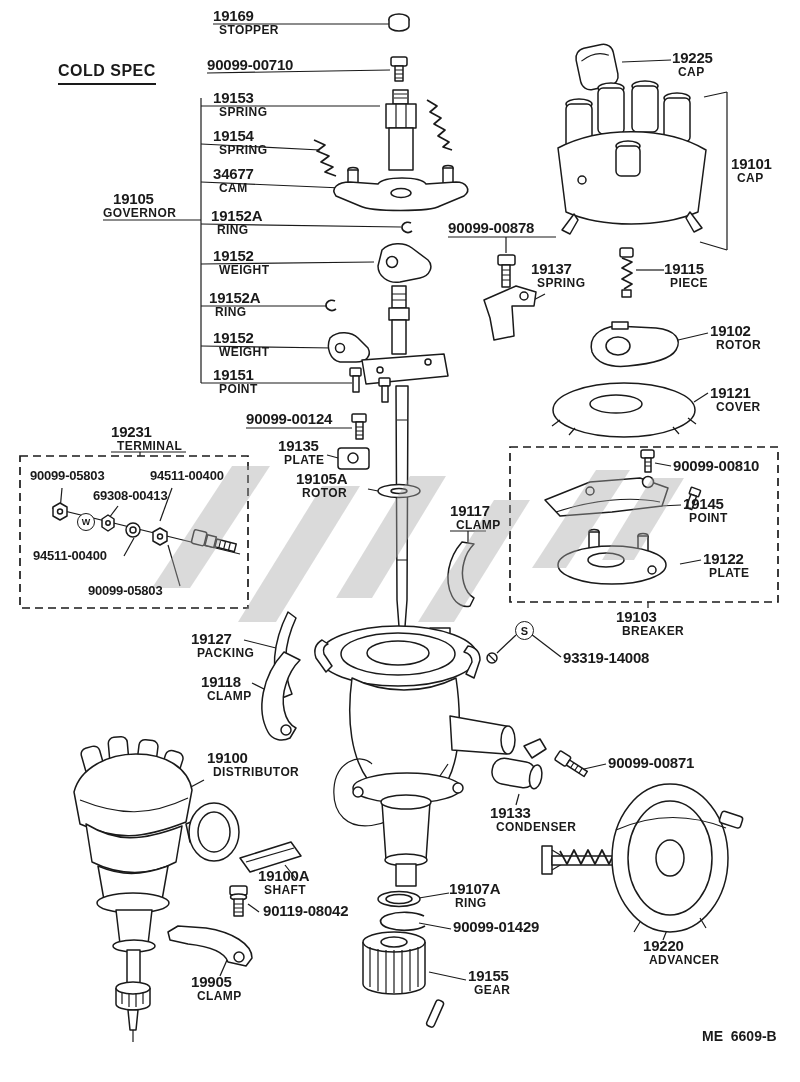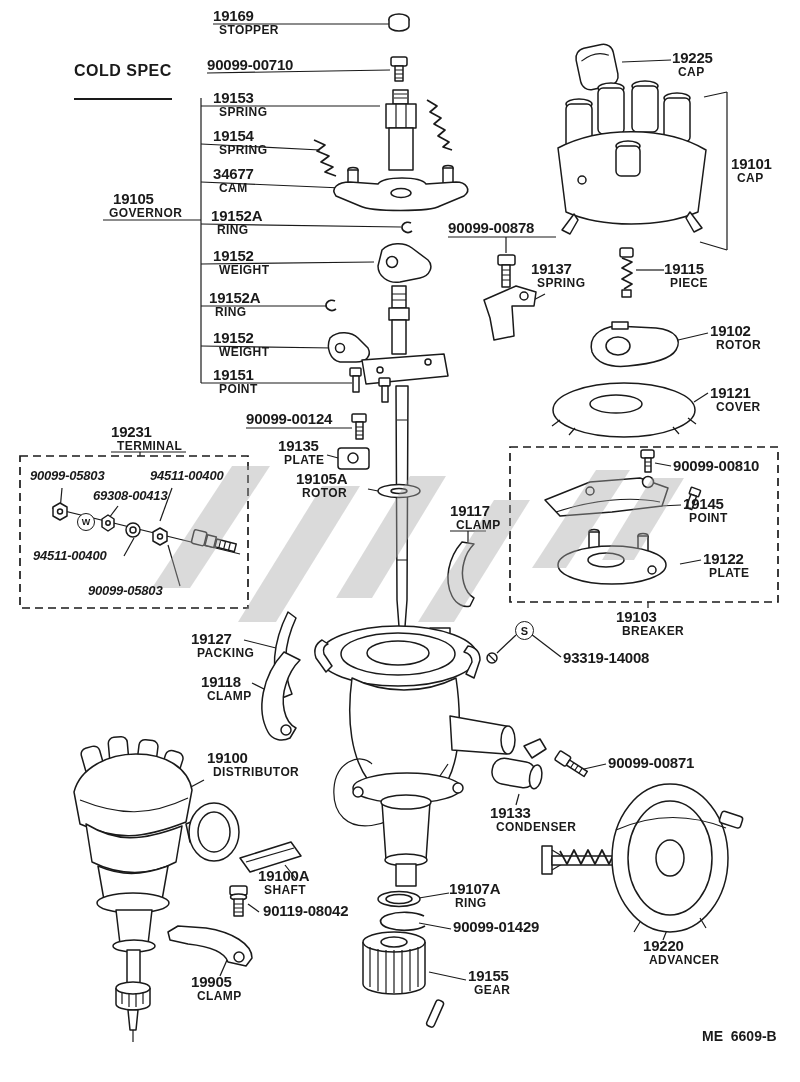--- a/index.html
+++ b/index.html
@@ -9,25 +9,25 @@
   
   .s{fill:#ffffff;stroke:#1a1a1a;stroke-width:1.5;stroke-linejoin:round;}
   .ln{fill:none;stroke:#1a1a1a;stroke-width:1.2;}
   .spr{fill:none;stroke:#1a1a1a;stroke-width:1.7;stroke-linejoin:round;}
   .dash{fill:none;stroke:#1a1a1a;stroke-width:1.7;stroke-dasharray:8 5;}
   .wm{fill:#a9a9a9;opacity:.42;stroke:none;}
   
   .lbl{position:absolute;font-weight:bold;line-height:1.06;white-space:nowrap;}
   .pn{font-size:15px;letter-spacing:-0.2px;}
   .nm{font-size:12px;letter-spacing:.4px;padding-left:6px;}
-  .sm .pn{font-size:13px;font-style:italic;}
+  .sm .pn{font-size:13px;}
   .gov .pn{padding-left:10px;}
-  .gov .nm{padding-left:0;margin-left:6px;}
+  .gov .nm{padding-left:0;}
   #coldspec{position:absolute;left:58px;top:62px;font-weight:bold;font-size:16px;
-            letter-spacing:.5px;border-bottom:2px solid #1a1a1a;padding-bottom:18px;margin-left:16px;}
+            letter-spacing:.5px;border-bottom:2px solid #1a1a1a;padding-bottom:3px;}
   #doccode{position:absolute;left:702px;top:1028px;font-weight:bold;font-size:14px;white-space:pre;}
   .csym{position:absolute;border:1.6px solid #1a1a1a;border-radius:50%;
         display:flex;align-items:center;justify-content:center;font-weight:bold;background:#fff;}
   #ssym{left:515px;top:621px;width:17px;height:17px;font-size:11px;}
   #wsym{left:77px;top:513px;width:16px;height:16px;font-size:9px;}
 </style>
 </head>
 <body>
 
 <div id="page">

